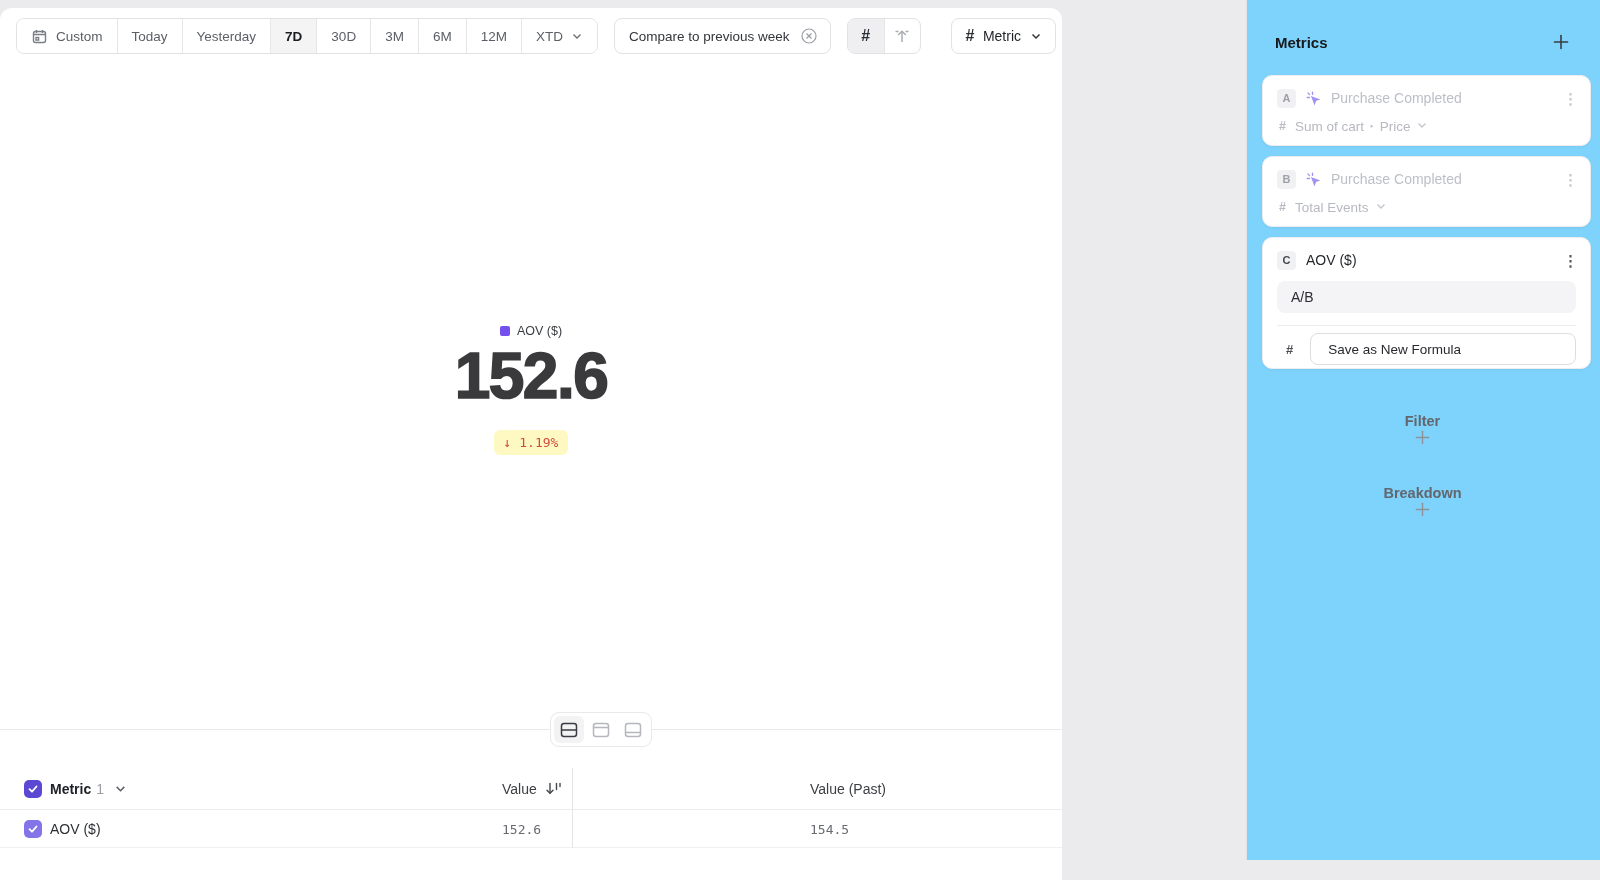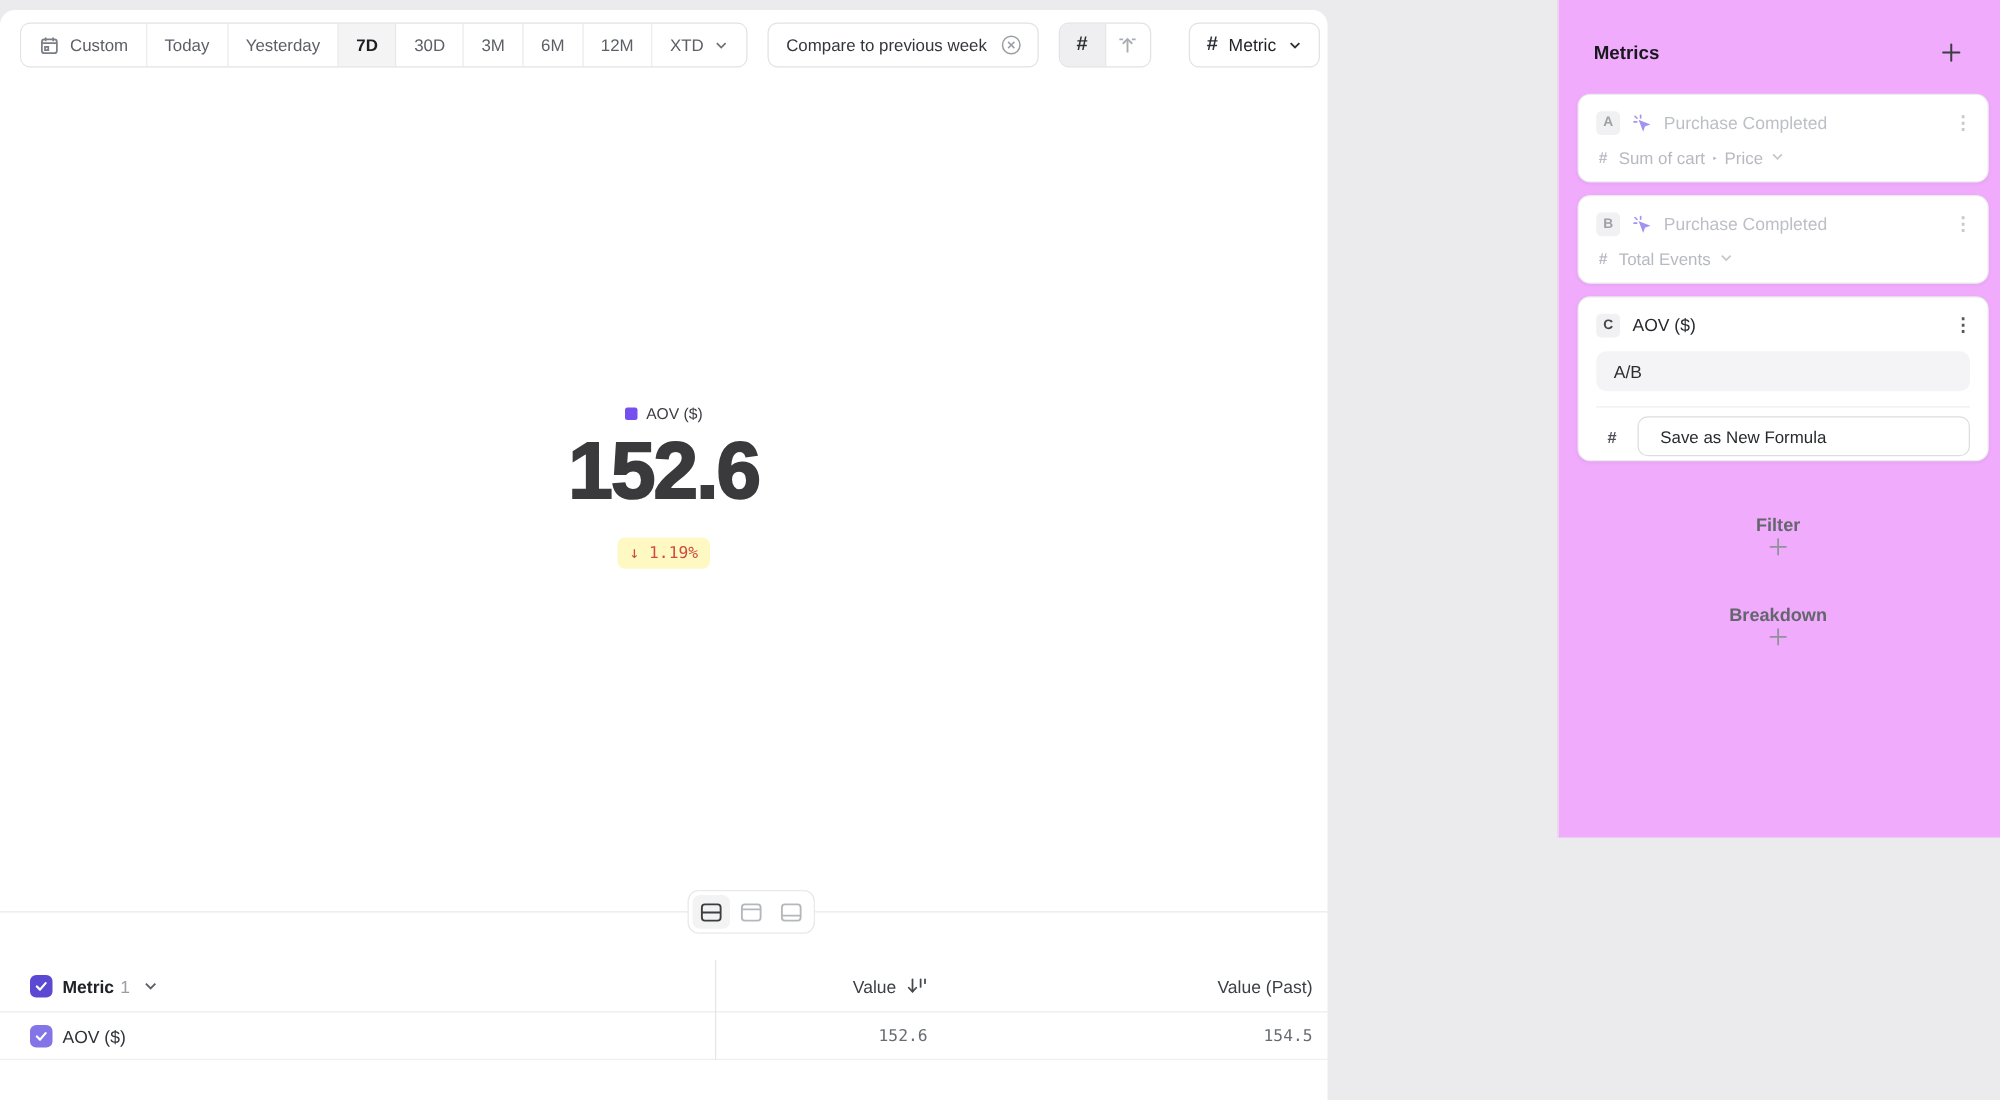--- a/index.html
+++ b/index.html
@@ -85,31 +85,31 @@
   .tbl-row    { position:absolute; top:803px; left:0; width:100%; height:37px; border-bottom:1px solid #f0f0f2; }
   .cb {
     position:absolute; left:24px; top:50%; transform:translateY(-50%);
     width:18px; height:18px; border-radius:5px; display:flex; align-items:center; justify-content:center;
   }
   .cb.header-cb { background:#5b49d4; }
   .cb.row-cb { background:#8374e8; }
   .metric-col { position:absolute; left:50px; top:0; height:100%; display:flex; align-items:center; gap:5px; }
   .metric-col .lbl { font-size:14px; font-weight:bold; color:#202227; }
   .metric-col .idx { font-size:14px; color:#9a9da3; }
-  .val-col { position:absolute; top:0; height:100%; display:flex; align-items:center; justify-content:flex-end; }
+  .val-col { position:absolute; top:0; height:100%; display:flex; align-items:center; justify-content:flex-start; }
   .col-value { right:320px; width:240px; }
   .col-valuepast { right:12px; width:240px; }
   .hdr-label { font-size:14px; color:#3c3f44; }
   .cell-num { font-size:13px; color:#686b70; }
   .row-name { font-size:14px; color:#2e3136; }
 
   
   .sidebar {
-    position:absolute; left:1246px; top:0; width:354px; height:670px;
-    background:#f0abfc; border-left:1px solid #e3e3e5;
+    position:absolute; left:1246px; top:0; width:354px; height:860px;
+    background:#7dd3fc; border-left:1px solid #e3e3e5;
   }
   .sb-title-row { position:absolute; top:33px; left:28px; right:30px; display:flex; align-items:center; justify-content:space-between; }
   .sb-title { font-size:15px; font-weight:bold; color:#17191d; }
   .plus-icon { cursor:pointer; }
 
   .metric-card {
     position:absolute; left:15px; right:9px; background:#fff;
     border:1px solid #ececee; border-radius:10px;
     box-shadow:0 1px 3px rgba(20,20,40,0.05);
   }

